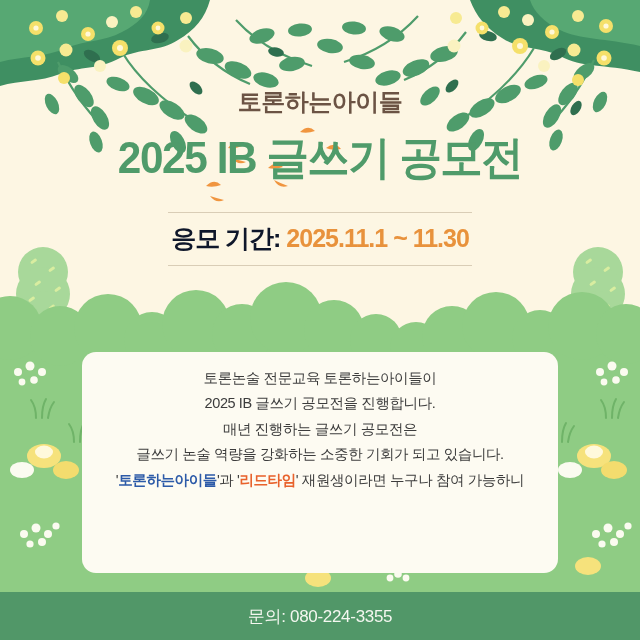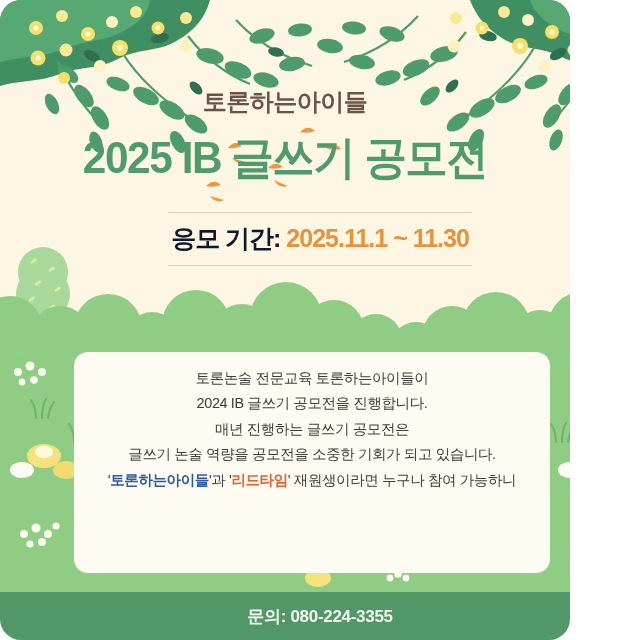--- a/index.html
+++ b/index.html
@@ -2,26 +2,25 @@
 <html><head>
 <meta charset="utf-8">
 <style>
   html, body {
     margin: 0;
     padding: 0;
     background: #ffffff;
   }
   #poster {
     position: relative;
-    width: 570px;
+    width: 640px;
     height: 640px;
     overflow: hidden;
     background: #FDF6E3;
     font-family: "Liberation Sans", "DejaVu Sans", sans-serif;
-    border-radius: 21px;
   }
 
   
   .layer {
     position: absolute;
     left: 0; top: 0;
     width: 640px; height: 640px;
     pointer-events: none;
   }
 
@@ -69,21 +68,21 @@
     font-weight: 700;
     letter-spacing: -1px;
     white-space: nowrap;
   }
   .period-label { color: #0f172a; }
   .period-value { color: #E8923C; }
 
   
   .card {
     position: absolute;
-    left: 74px;
+    left: 82px;
     top: 352px;
     width: 476px;
     height: 221px;
     background: #FDFBF2;
     border-radius: 14px;
     z-index: 6;
     box-sizing: border-box;
     padding-top: 14px;
   }
   .card-body {
@@ -111,21 +110,21 @@
     height: 48px;
     background: #519768;
     z-index: 7;
     display: flex;
     align-items: center;
     justify-content: center;
   }
   .footer-text {
     color: #F4F7F0;
     font-size: 17px;
-    font-weight: 700;
+    font-weight: 400;
     letter-spacing: -0.3px;
   }
 </style>
 </head>
 <body>
 
 <div id="poster">
 
   <svg class="layer" viewBox="0 0 640 640">
     <defs>
@@ -393,23 +392,23 @@
         <circle cx="390" cy="578" r="3.4"></circle>
           <circle cx="398" cy="574" r="3.8"></circle>
         <circle cx="406" cy="578" r="3.4"></circle>
       </g>
     </g>
   </svg>
 
   <div class="card">
     <div class="card-body">
       <div>토론논술 전문교육 토론하는아이들이</div>
-      <div>2024 IB 글쓰기 공모전을 진행합니다.</div>
+      <div>2025 IB 글쓰기 공모전을 진행합니다.</div>
       <div>매년 진행하는 글쓰기 공모전은</div>
-      <div>글쓰기 논술 역량을 공모전을 소중한 기회가 되고 있습니다.</div>
+      <div>글쓰기 논술 역량을 강화하는 소중한 기회가 되고 있습니다.</div>
       <div><span>'</span><span class="hl-blue">토론하는아이들</span><span>'과 '</span><span class="hl-orange">리드타임</span><span>' 재원생이라면 누구나 참여 가능하니</span></div>
     </div>
   </div>
 
   <div class="footer">
     <span class="footer-text">문의: 080-224-3355</span>
   </div>
 
 </div>
 

